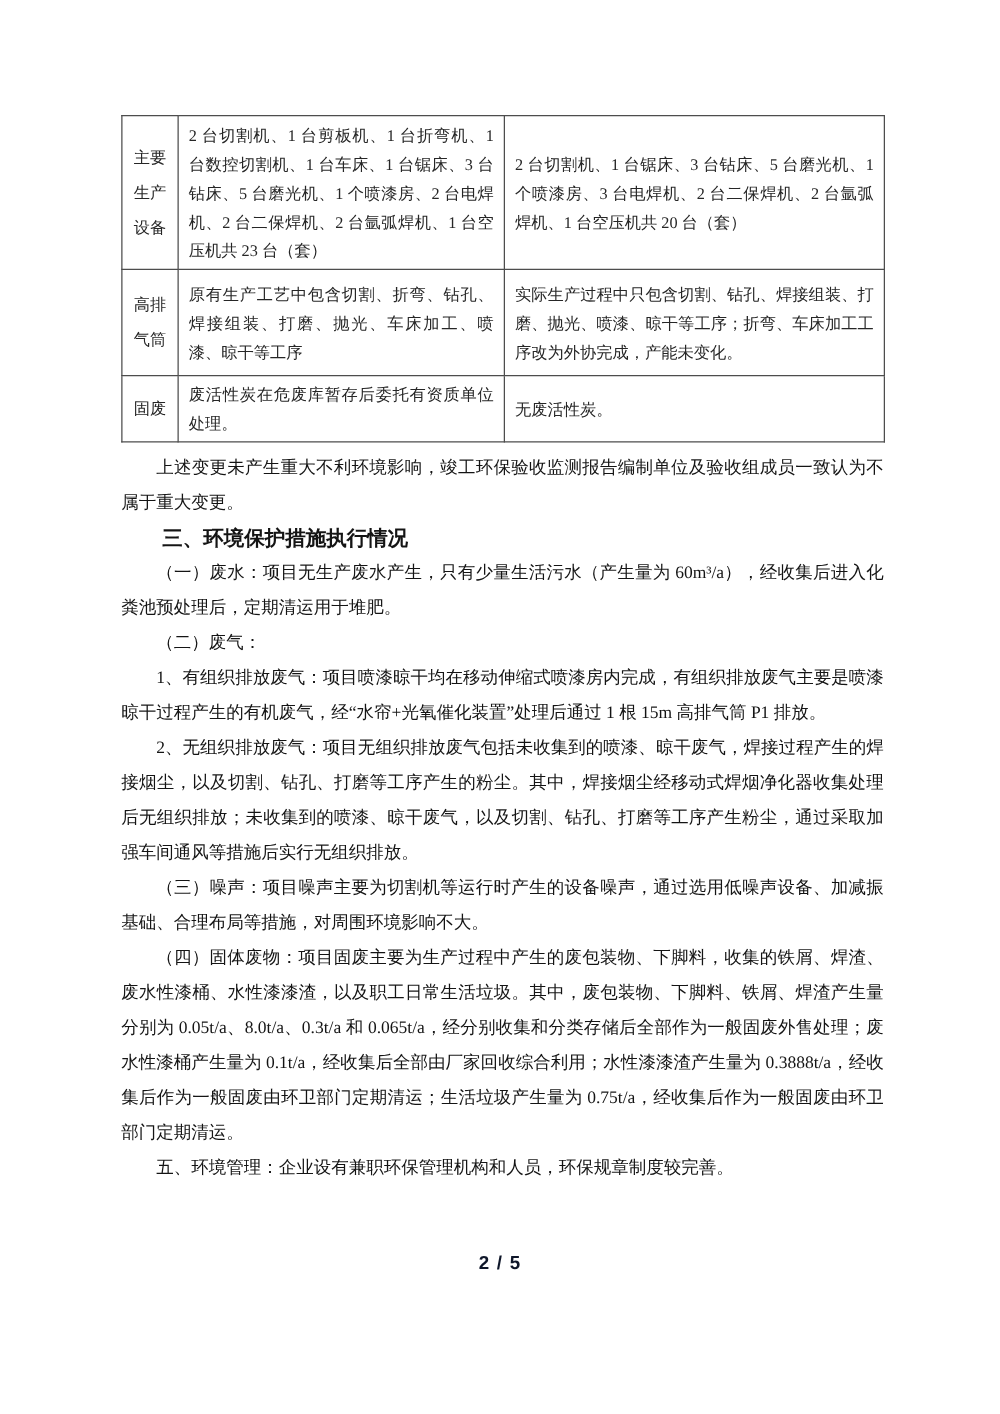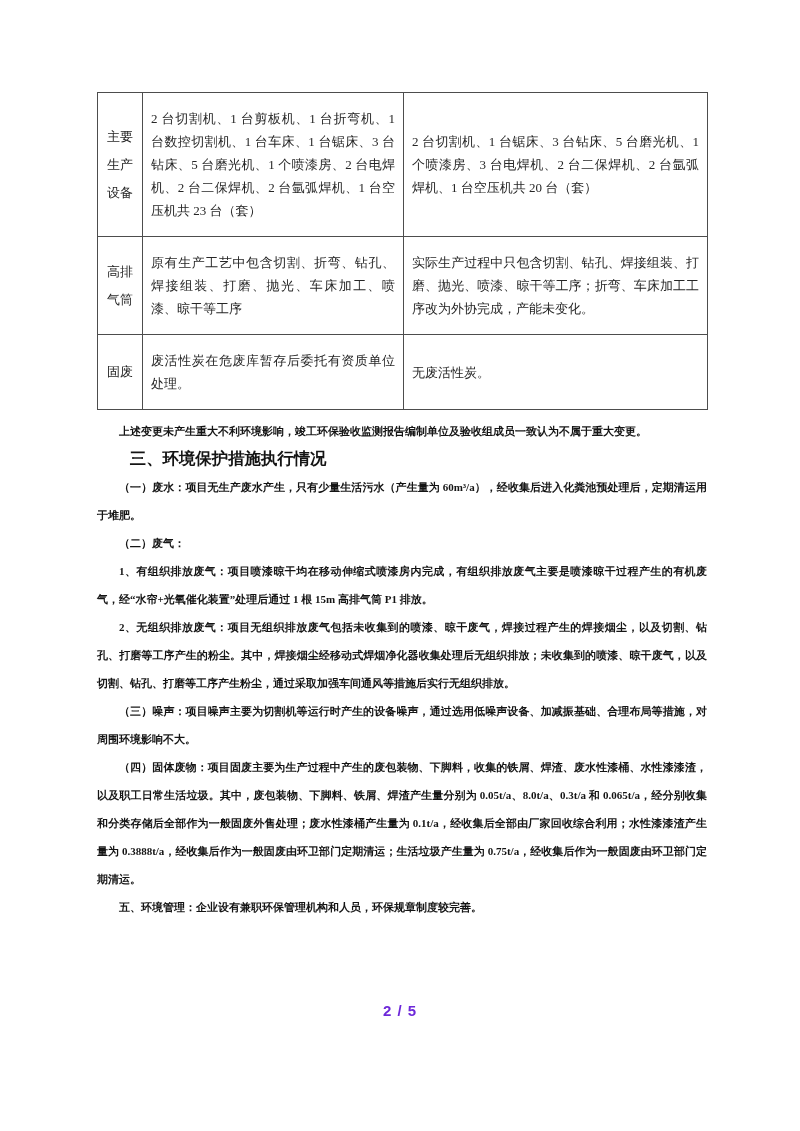--- a/index.html
+++ b/index.html
@@ -25,65 +25,64 @@
   
   .doc-table {
     border-collapse: collapse;
     width: 610px;
     table-layout: fixed;
     font-size: 13px;
     color: #262626;
   }
   .doc-table td {
     border: 1px solid #4d4d4d;
-    padding: 14px 8px;
+    padding: 3px 8px;
     line-height: 23px;
     vertical-align: middle;
     text-align: justify;
   }
   .doc-table td.label {
     width: 45px;
     text-align: center;
     padding: 3px 7px;
     line-height: 28px;
   }
   .doc-table td.col-orig { width: 261px; }
   .doc-table td.col-actual { width: 304px; }
   tr.row-equip   { height: 123px; }
   tr.row-process { height: 85px; }
   tr.row-gas     { height: 52px; }
   tr.row-solid   { height: 33px; font-family: Liberation Serif, serif; }
   
   .body-text { margin-top: 7px; }
   .body-text p {
     margin: 0;
-    font-size: 11px;
+    font-size: 14px;
     line-height: 28px;
     text-indent: 2em;
     text-align: justify;
     color: #141414;
-    font-weight: bold;
   }
   .body-text p.heading {
     font-family: Liberation Serif, serif;
     font-weight: bold;
     font-size: 16.4px;
   }
   
   .page-footer {
     position: absolute;
     top: 1002px;
     left: 0;
     width: 800px;
     text-align: center;
     font-family: "Liberation Sans", "DejaVu Sans", sans-serif;
     font-weight: bold;
     font-size: 15px;
     letter-spacing: 1px;
-    color: #6d28d9;
+    color: #0f172a;
   }
 </style>
 </head>
 <body>
 
 <div class="page">
   <div class="content">
 
     <table class="doc-table">
       <tbody>

